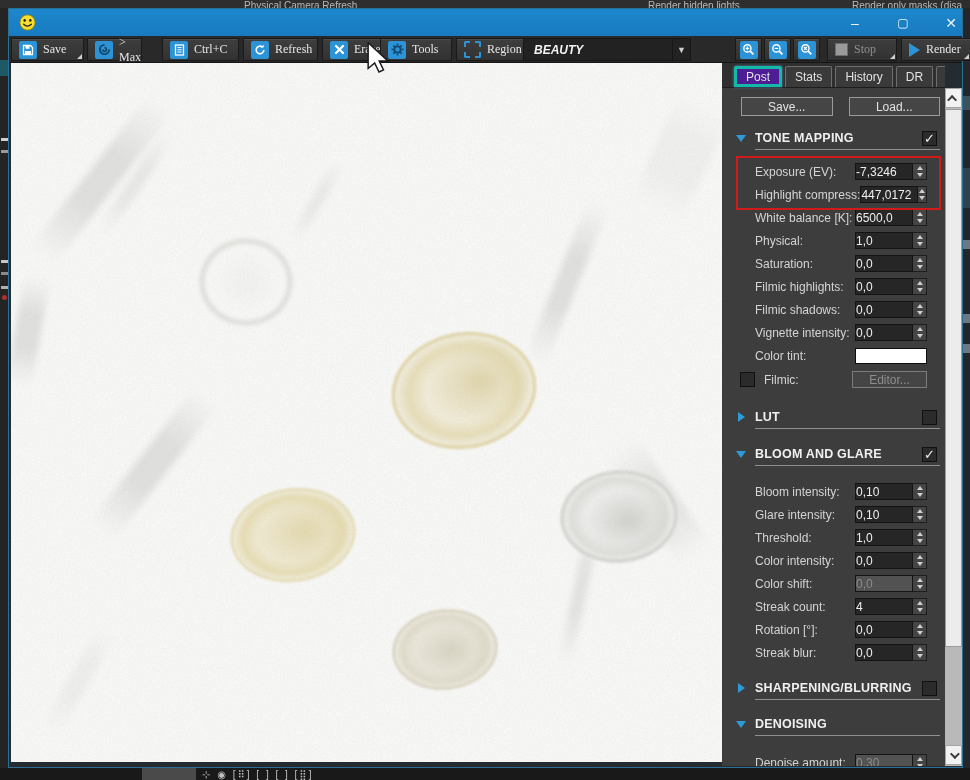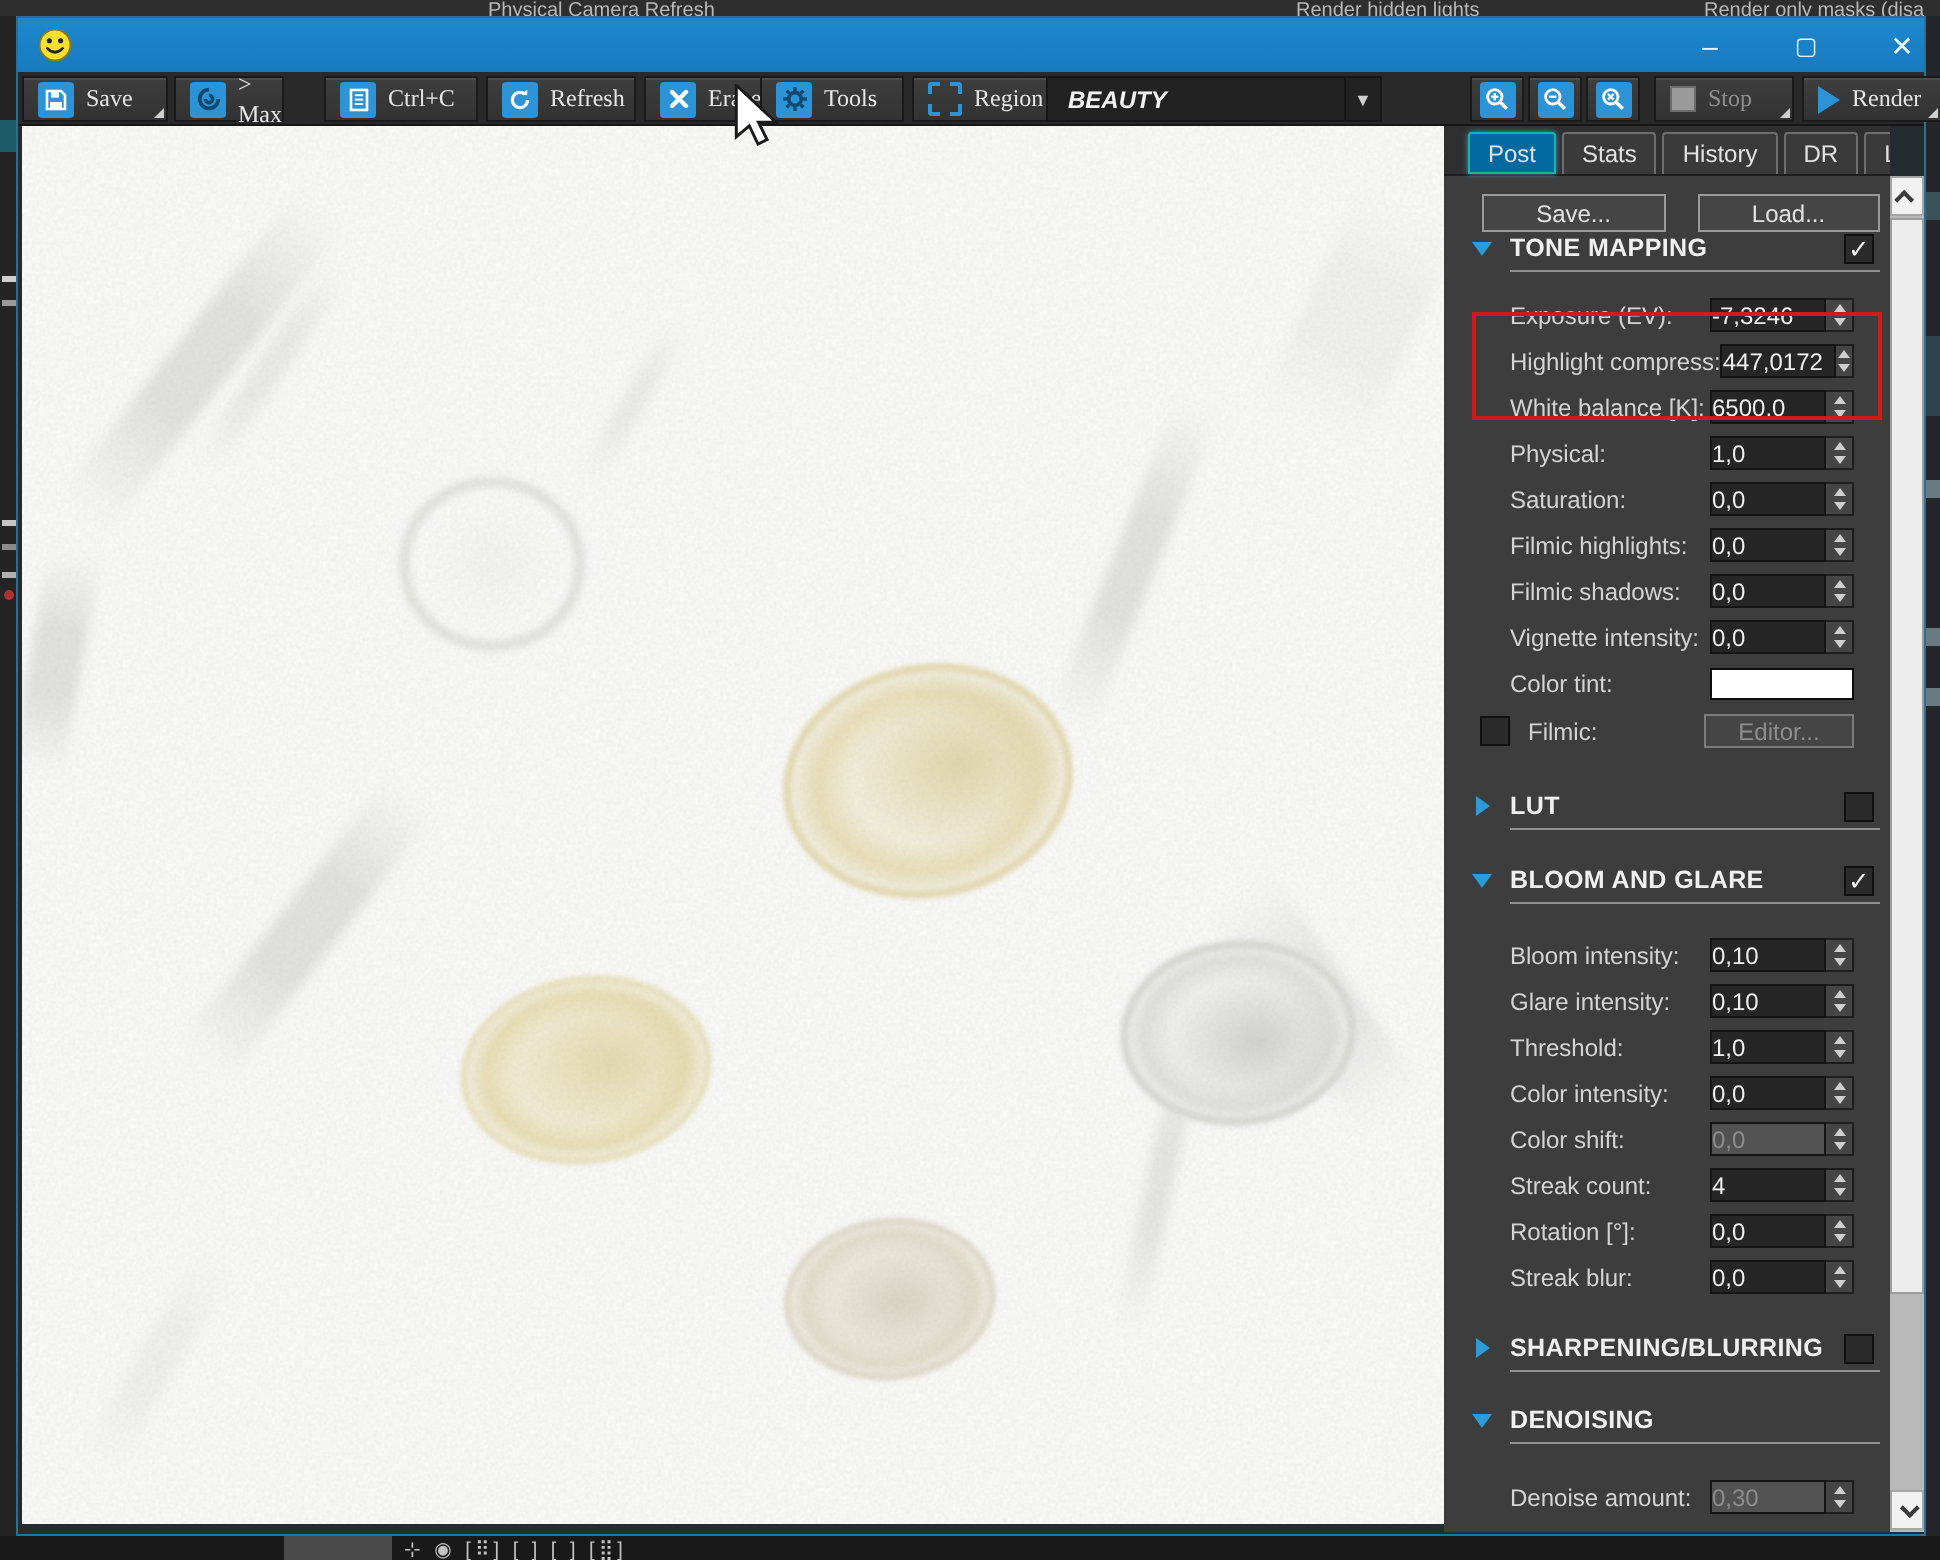--- a/index.html
+++ b/index.html
@@ -56,21 +56,21 @@
   .egg { position:absolute; border-radius:50%; filter:blur(1.2px); }
   .ring { position:absolute; border-radius:50%; filter:blur(2px); }
   .noise { position:absolute; left:0; top:0; width:100%; height:100%; pointer-events:none; }
 
   
   .panel { left:722px; top:63px; width:223px; height:703px; background:#3d3d3d; overflow:hidden; z-index:3; }
   .tabrow { position:absolute; left:0; top:0; width:241px; height:25px; background:#2f2f2f;
             border-bottom:1px solid #1d1d1d; display:flex; align-items:flex-end; padding-left:12px; gap:3px; }
   .tab { height:21px; padding:0 9px; background:#3a3a3a; border:1px solid #6e6e6e; border-bottom:none;
          color:#e2e2e2; font-size:12px; display:flex; align-items:center; border-radius:2px 2px 0 0; }
-  .tab.active { border:1px solid #14b8a6; box-shadow:0 0 3px rgba(90,160,220,.8); background:#0369a1; }
+  .tab.active { border:3px solid #14b8a6; box-shadow:0 0 3px rgba(90,160,220,.8); background:#4c1d95; }
   .pcontent { position:absolute; left:0; top:25px; width:223px; height:678px; padding-top:9px; }
   .btnrow { display:flex; gap:16px; margin:0 5px 0 19px; }
   .pbtn { flex:1; height:19px; background:#454545; border:1px solid #9a9a9a; color:#e3e3e3;
           font-size:12px; display:flex; align-items:center; justify-content:center; }
   .sect { margin:0 5px 0 14px; }
   .shead { display:flex; align-items:center; height:16px; }
   .tri-open { width:0; height:0; border-left:5px solid transparent; border-right:5px solid transparent;
               border-top:7px solid #2e9ad8; margin-right:9px; }
   .tri-closed { width:0; height:0; border-top:5px solid transparent; border-bottom:5px solid transparent;
                 border-left:7px solid #2e9ad8; margin-right:10px; margin-left:2px; }
@@ -339,21 +339,21 @@
   <div class="pcontent">
     <div class="btnrow">
       <div class="pbtn">
           <span>Save...</span>
         </div>
       <div class="pbtn">
           <span>Load...</span>
         </div>
     </div>
 
-    <div class="sect" style="">
+    <div class="sect" style="margin-top:14px">
       <div class="shead">
         <span class="tri-open"></span>
         <span class="stitle">TONE MAPPING</span>
         <span class="cb">✓</span>
       </div>
     </div>
     <div class="underl"></div>
 
     <div class="prow" style="margin-top:13px">
       <span class="plabel">Exposure (EV):</span>

